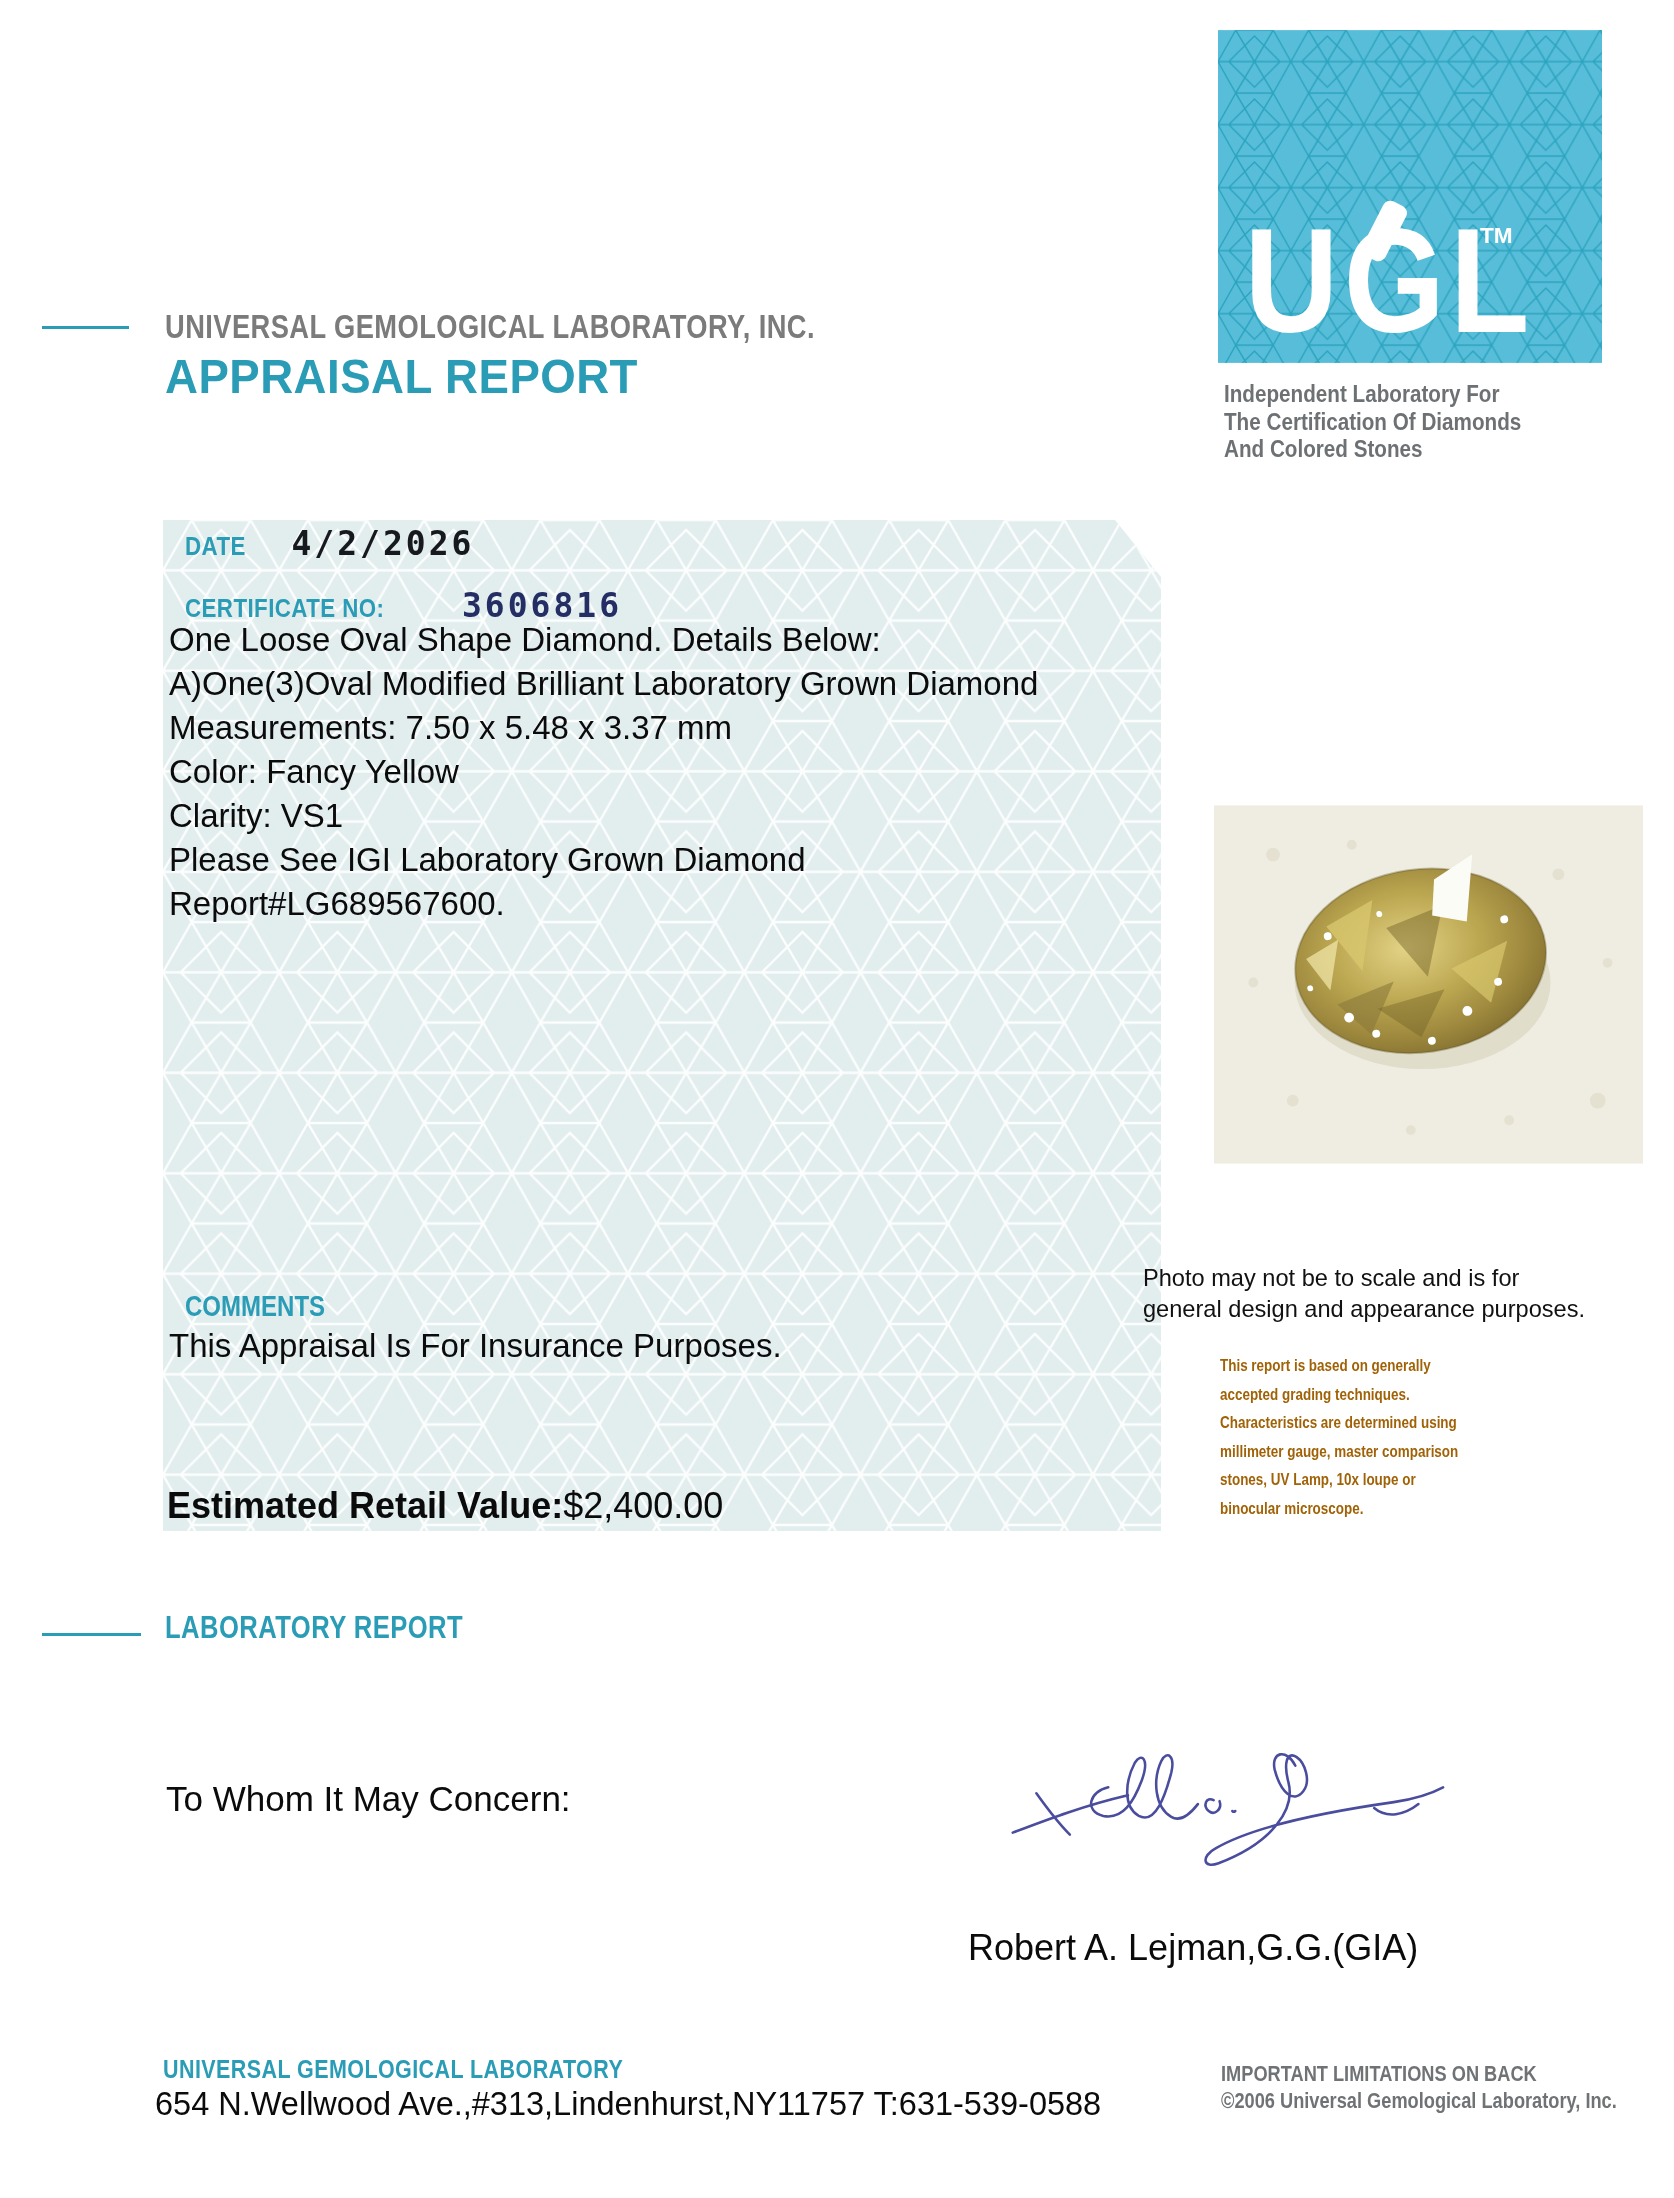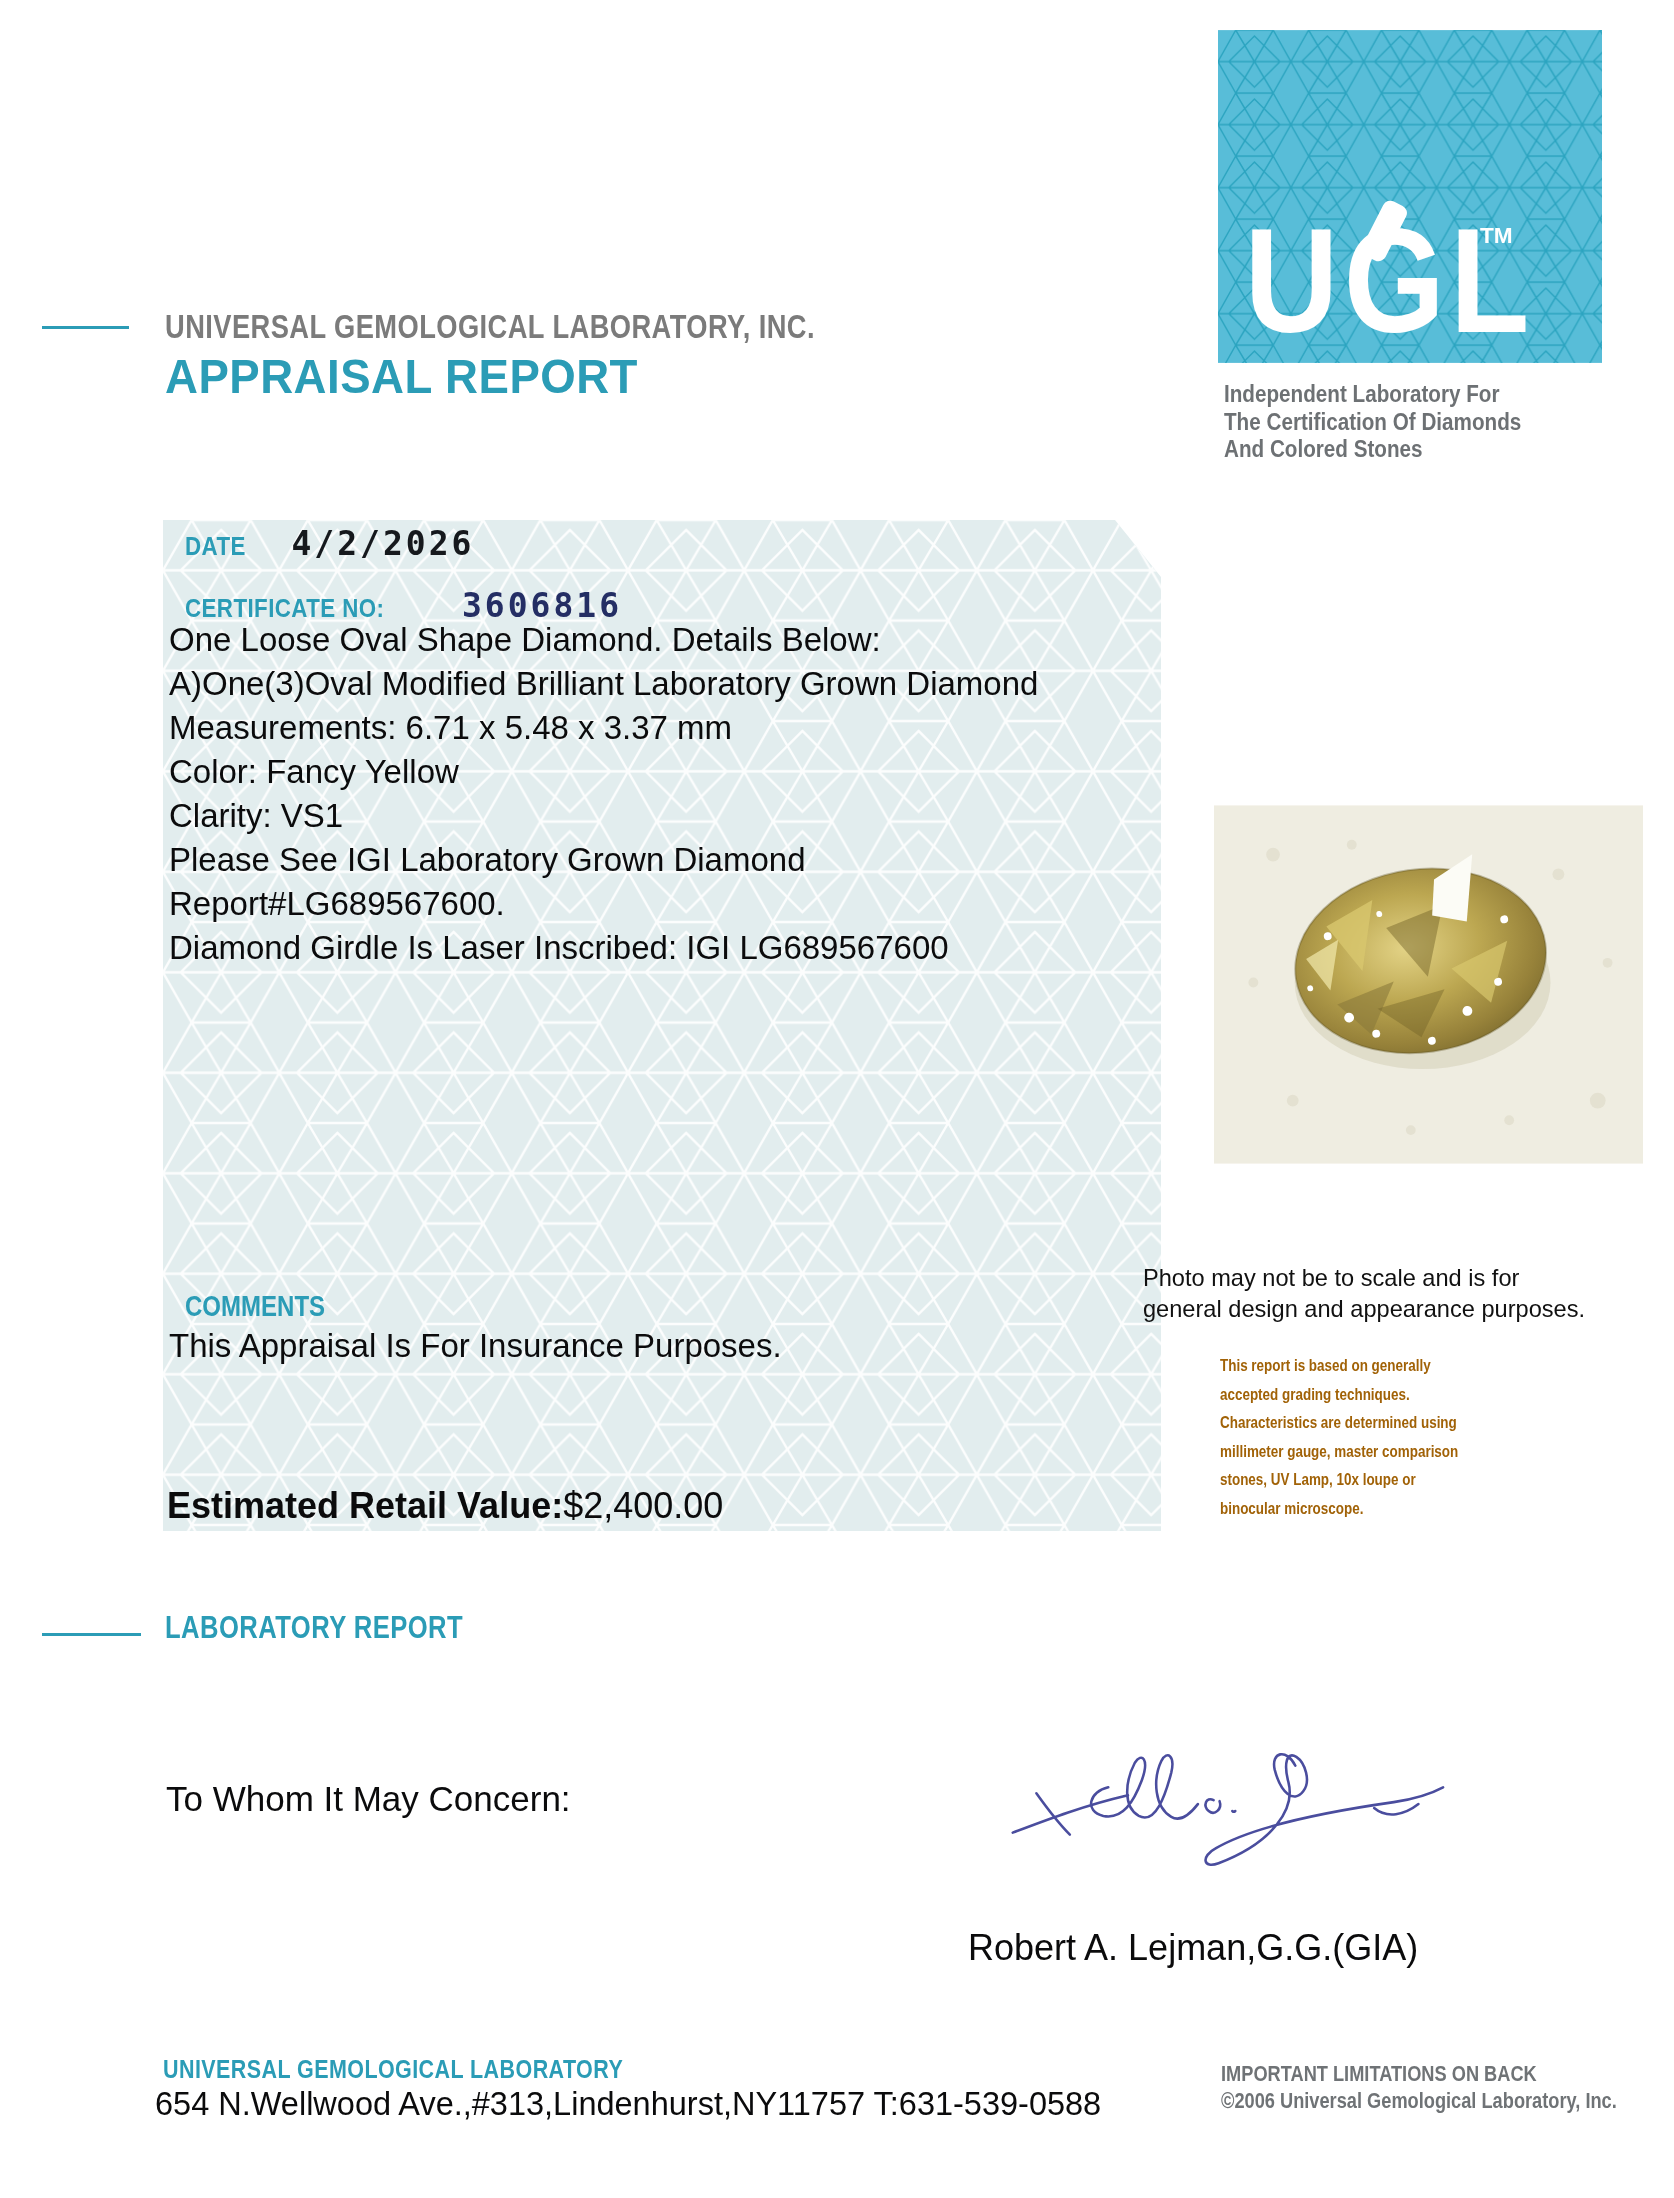--- a/index.html
+++ b/index.html
@@ -78,26 +78,25 @@
     <span class="mono-val" style="color:#16191d;margin-left:29.6px;">4/2/2026</span>
   </div>
   <div class="abs" style="left:185px;top:586px;">
     <span class="row-label teal"><span class="cond">CERTIFICATE NO:</span></span>
     <span class="mono-val" style="color:#242e64;margin-left:35px;">3606816</span>
   </div>
 
   <div class="abs desc">
     <span class="line">One Loose Oval Shape Diamond. Details Below:</span>
     <span class="line">A)One(3)Oval Modified Brilliant Laboratory Grown Diamond</span>
-    <span class="line">Measurements: 6.71 x 5.48 x 3.37 mm</span>
+    <span class="line">Measurements: 7.50 x 5.48 x 3.37 mm</span>
     <span class="line">Color: Fancy Yellow</span>
     <span class="line">Clarity: VS1</span>
     <span class="line">Please See IGI Laboratory Grown Diamond</span>
     <span class="line">Report#LG689567600.</span>
-    <span class="line">Diamond Girdle Is Laser Inscribed: IGI LG689567600</span>
   </div>
 
   <div class="abs comments-lbl teal"><span class="cond">COMMENTS</span></div>
   <div class="abs comments-txt">This Appraisal Is For Insurance Purposes.</div>
 
   <div class="abs value-row">
     <span style="font-weight:bold;">Estimated Retail Value:</span><span>$2,400.00</span>
   </div>
 
   <svg class="abs" style="left:1214px;top:805px;" width="429" height="359" viewBox="0 0 436 364">

